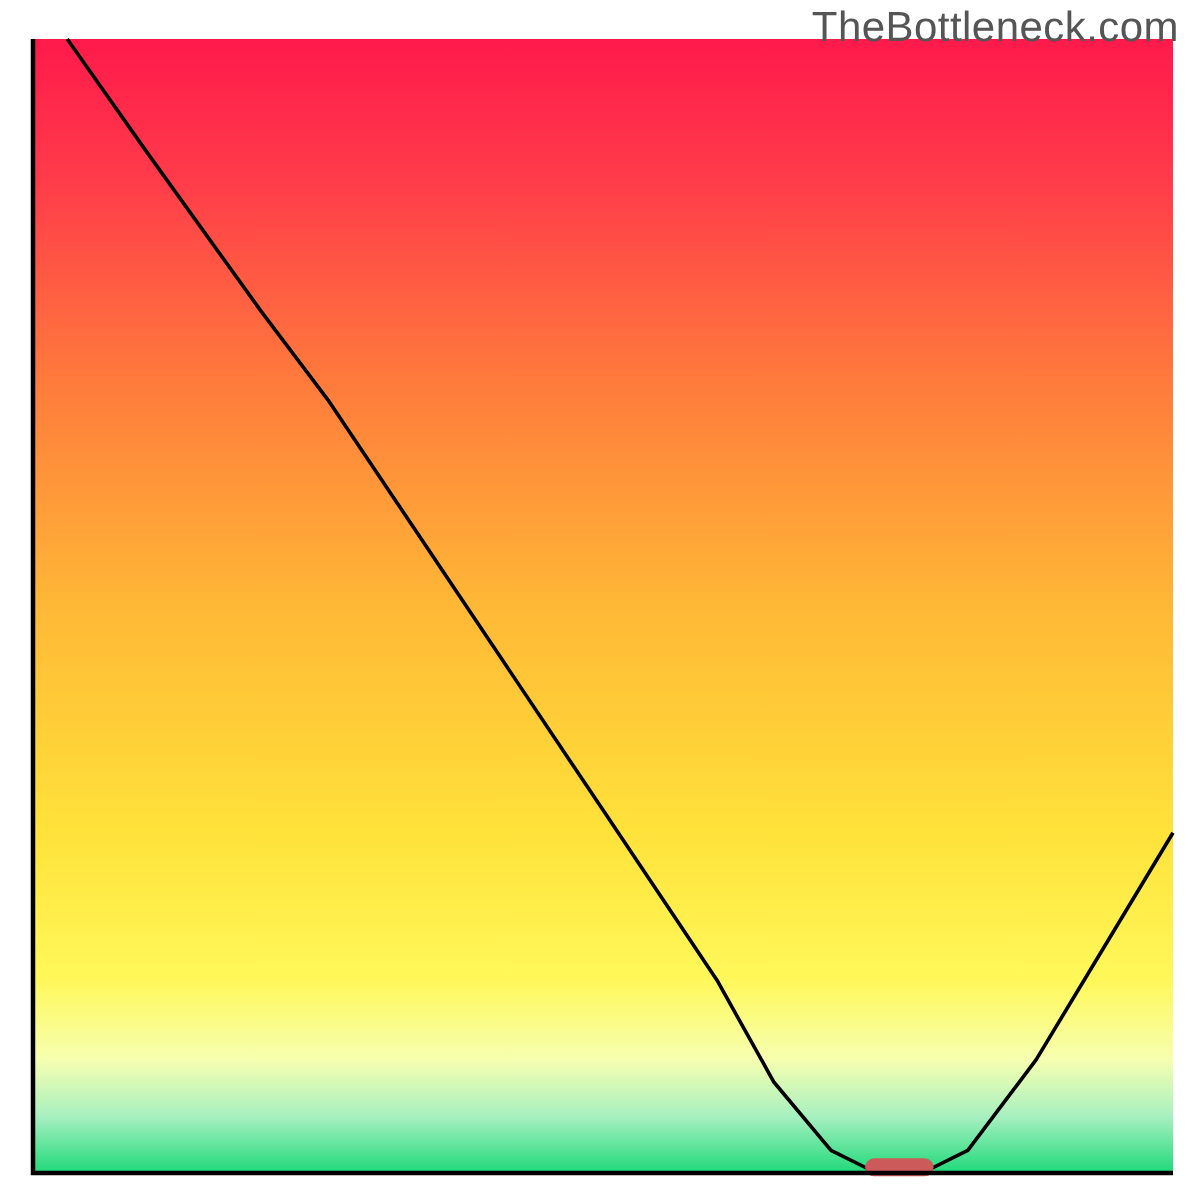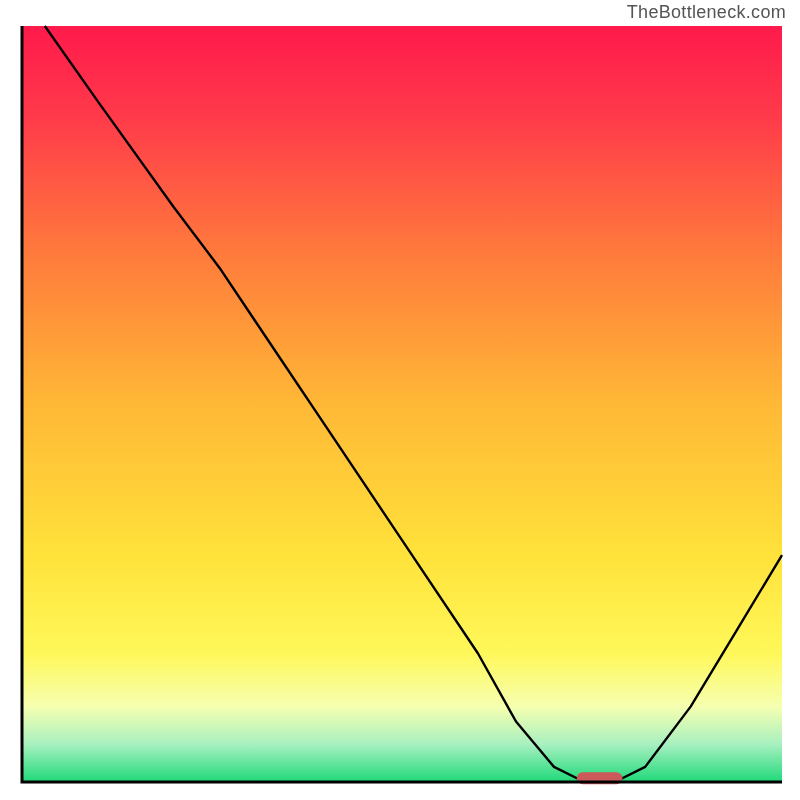--- a/index.html
+++ b/index.html
@@ -13,21 +13,21 @@
   .chart-wrap {
     position: relative;
     width: 800px;
     height: 800px;
   }
   .watermark {
     position: absolute;
     top: 2px;
     right: 14px;
     color: #555;
-    font-size: 18px;
+    font-size: 28px;
     font-weight: 500;
     letter-spacing: 0.3px;
   }
   svg {
     display: block;
   }
 </style>
 </head>
 <body>
 

